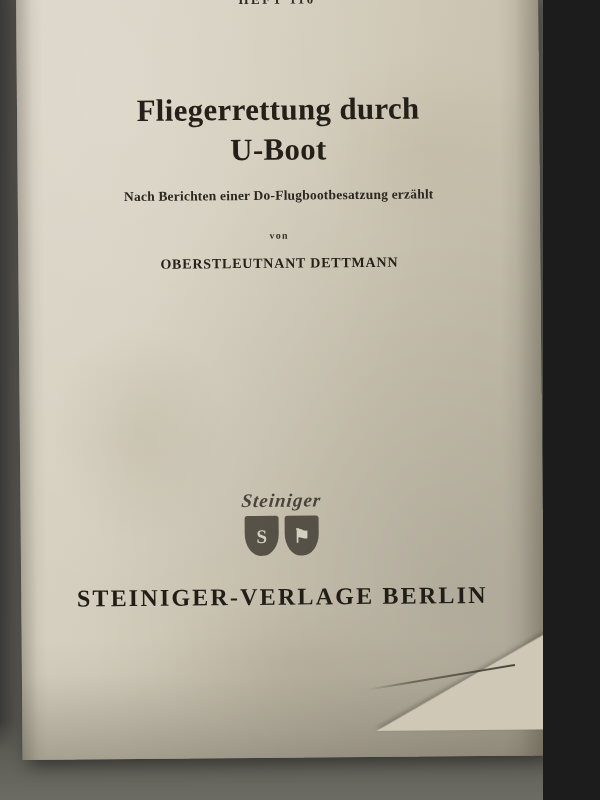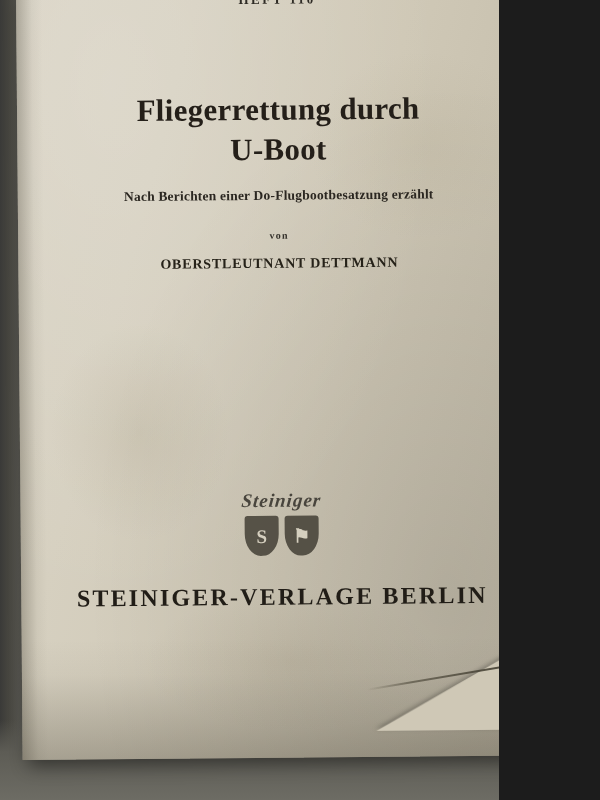--- a/index.html
+++ b/index.html
@@ -7,20 +7,21 @@
     padding: 0;
     background: #1c1c1c;
   }
   #page {
     position: relative;
     width: 499px;
     height: 800px;
     overflow: hidden;
     background: #f9a8d4;
     font-family: "Liberation Serif", serif;
+    padding-left: 44px;
   }
   
   .bg-dark {
     position: absolute;
     inset: 0;
     background:
       linear-gradient(90deg,
         #3a3a38 0px, #46453f 8px, #55544e 18px, #5b5a54 26px, #54534d 34px);
     background-color: #56554f;
   }

